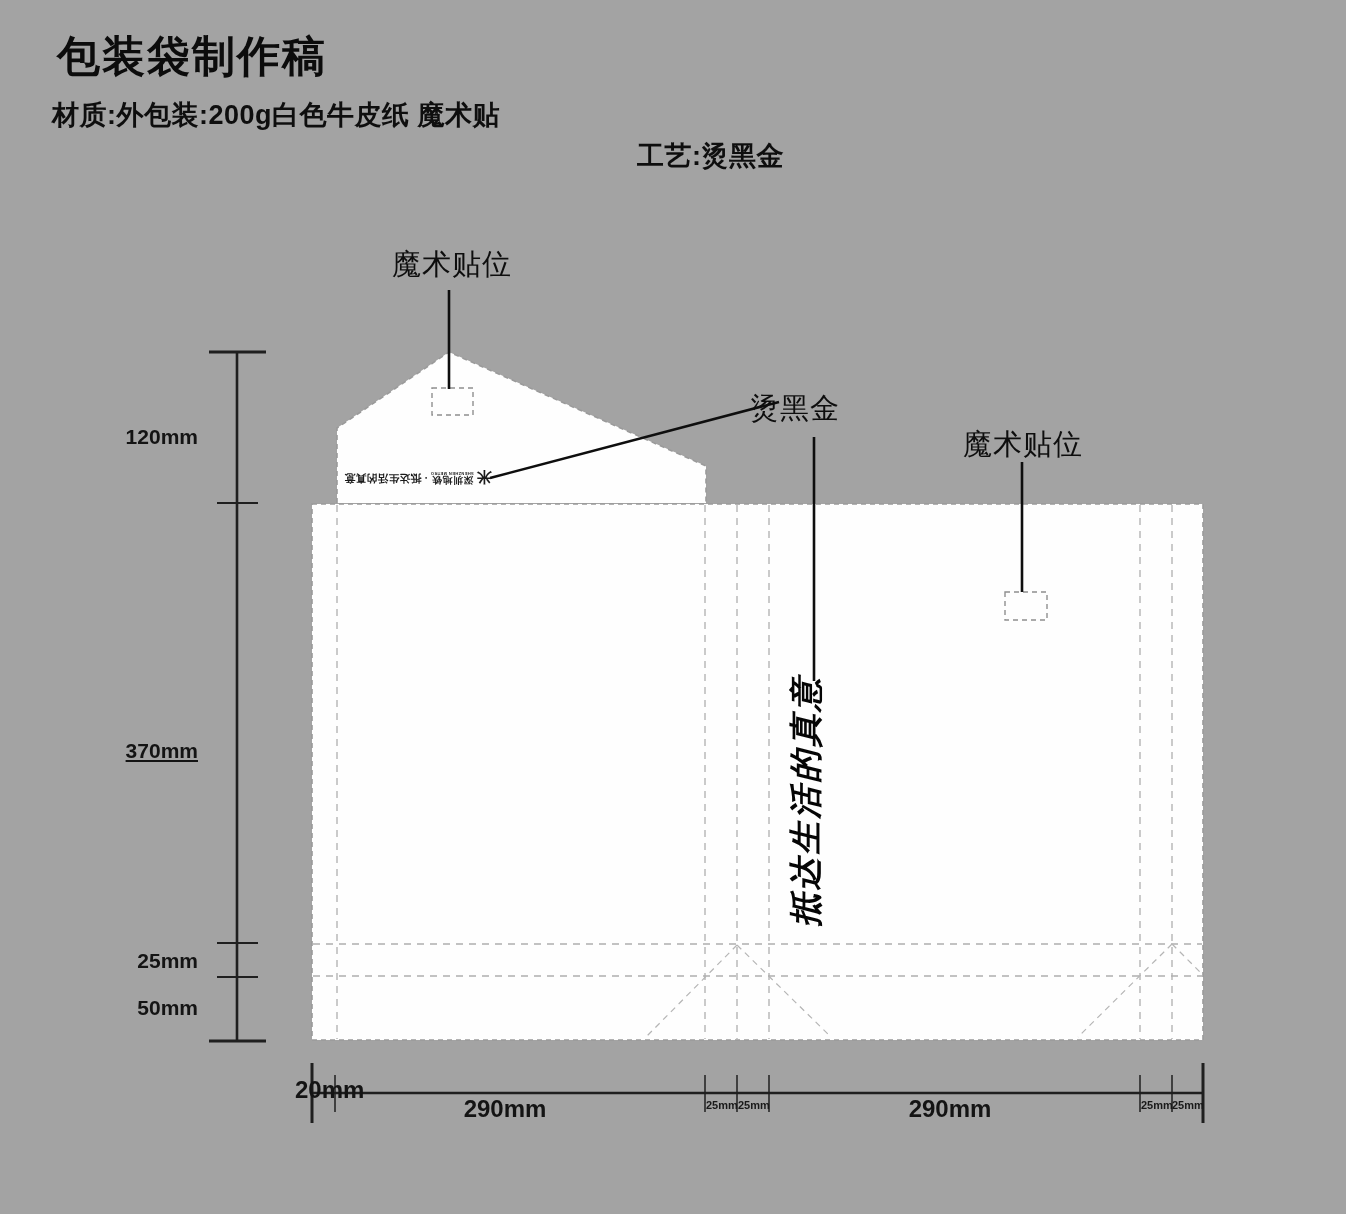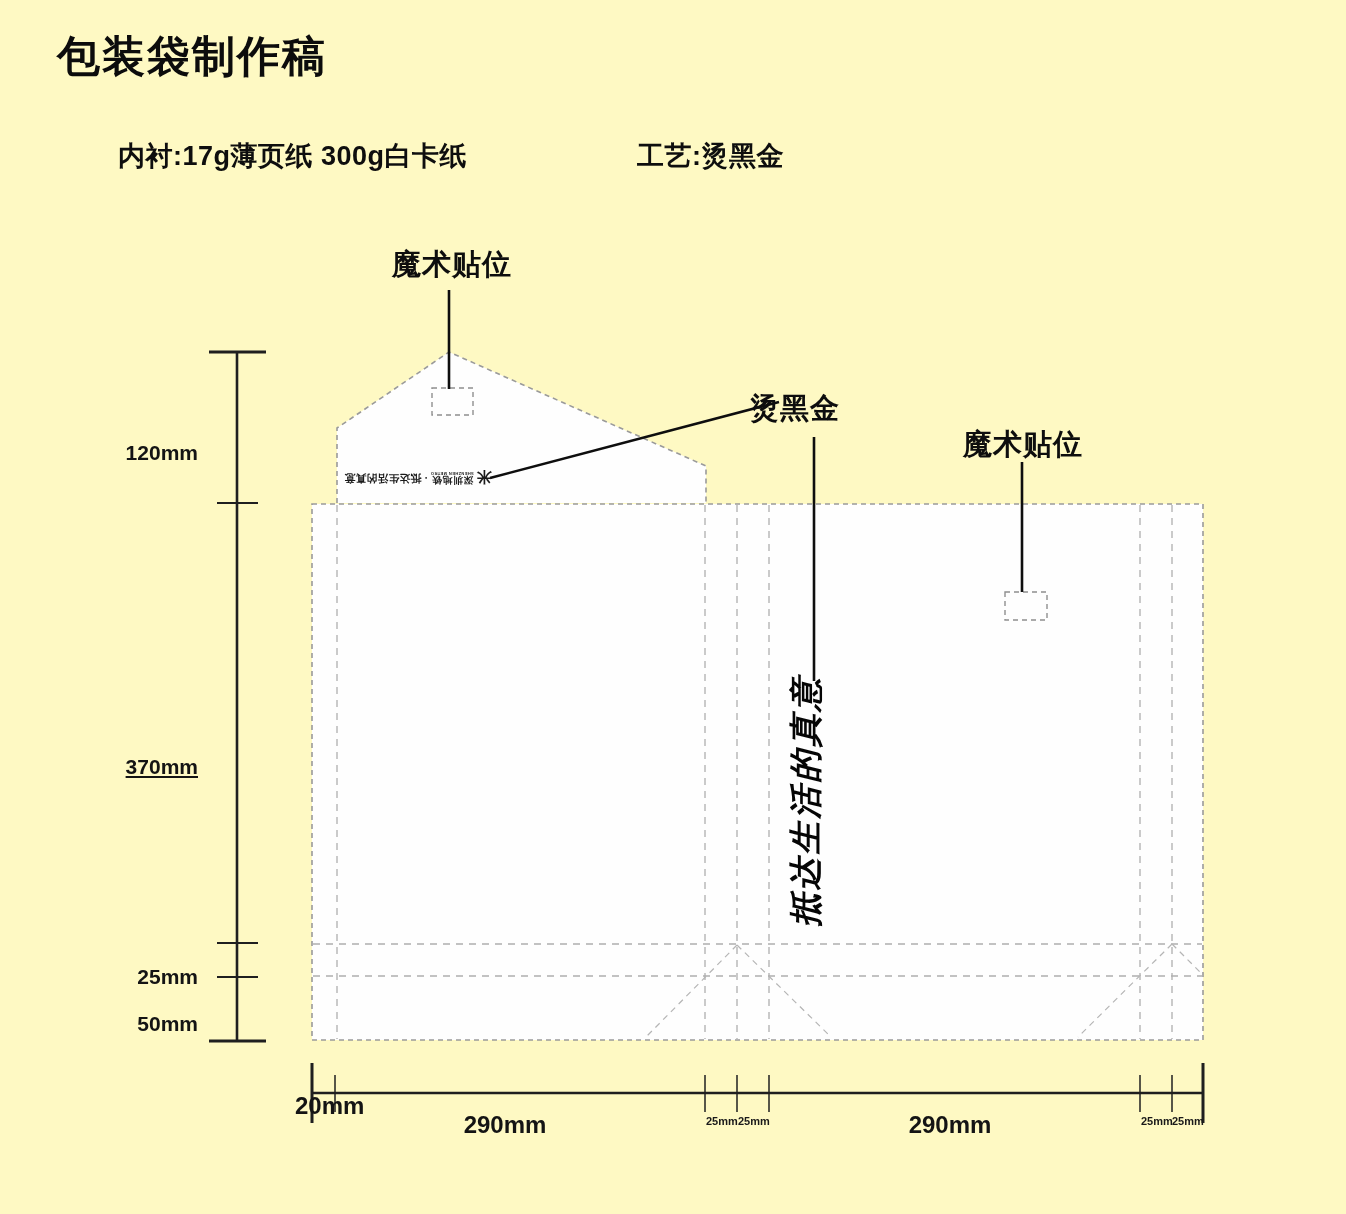--- a/index.html
+++ b/index.html
@@ -3,39 +3,39 @@
 <meta charset="utf-8">
 <style>
   html,body{margin:0;padding:0;}
   body{
     font-family:"Liberation Sans","DejaVu Sans",sans-serif;
     background:#8a8a8a;
   }
   .canvas{
     position:relative;
     width:1346px;height:1214px;
-    background:#fef9c3;
+    background:#a3a3a3;
     overflow:hidden;
     color:#111;
   }
   .abs{position:absolute;white-space:nowrap;}
   .page-title{
     left:57px;top:28px;
     font-size:43px;font-weight:900;letter-spacing:2px;color:#0c0c0c;
   }
   .spec{font-size:27px;font-weight:800;color:#0e0e0e;letter-spacing:0.5px;}
   .spec-l1{left:52px;top:97px;}
   .spec-l2{left:118px;top:138px;}
   .spec-r1{left:637px;top:97px;}
   .spec-r2{left:637px;top:138px;}
-  .callout{font-size:29px;font-weight:700;color:#0e0e0e;letter-spacing:1px;}
+  .callout{font-size:29px;font-weight:400;color:#0e0e0e;letter-spacing:1px;}
   .callout-velcro-top{left:392px;top:245px;}
   .callout-foil{left:742px;top:389px;margin-left:8px;}
   .callout-velcro-right{left:963px;top:425px;}
-  .dim{font-size:21px;font-weight:800;color:#141414;margin-top:16px;}
+  .dim{font-size:21px;font-weight:800;color:#141414;}
   .dim-right{width:80px;text-align:right;}
   .dim-120{left:118px;top:425px;}
   .dim-370{left:118px;top:739px;text-decoration:underline;}
   .dim-25l{left:118px;top:949px;}
   .dim-50l{left:118px;top:996px;}
   .dim-290a{left:445px;top:1095px;width:120px;text-align:center;font-size:24px;}
   .dim-290b{left:890px;top:1095px;width:120px;text-align:center;font-size:24px;}
   .dim-20{left:295px;top:1076px;font-size:24px;}
   .dim-tiny{font-size:11px;font-weight:700;width:30px;text-align:center;color:#1a1a1a;}
   .t25a{left:706px;top:1099px;}
@@ -124,21 +124,21 @@
         <line x1="705" y1="1075" x2="705" y2="1112"></line>
         <line x1="737" y1="1075" x2="737" y2="1112"></line>
         <line x1="769" y1="1075" x2="769" y2="1112"></line>
         <line x1="1140" y1="1075" x2="1140" y2="1112"></line>
         <line x1="1172" y1="1075" x2="1172" y2="1112"></line>
       </g>
     </g>
   </svg>
 
   <div class="abs page-title">包装袋制作稿</div>
-  <div class="abs spec spec-l2">内衬:17g薄页纸 300g白卡纸</div>
+  <div class="abs spec spec-l1">材质:外包装:200g白色牛皮纸 魔术贴</div>
   <div class="abs spec spec-r2">工艺:烫黑金</div>
 
   <div class="abs callout callout-velcro-top">魔术贴位</div>
   <div class="abs callout callout-foil">烫黑金</div>
   <div class="abs callout callout-velcro-right">魔术贴位</div>
 
   <div class="abs logo-line">
     <span class="logo-symbol">米</span>
     <span class="logo-name">
       <span class="logo-name-cn">深圳地铁</span>

